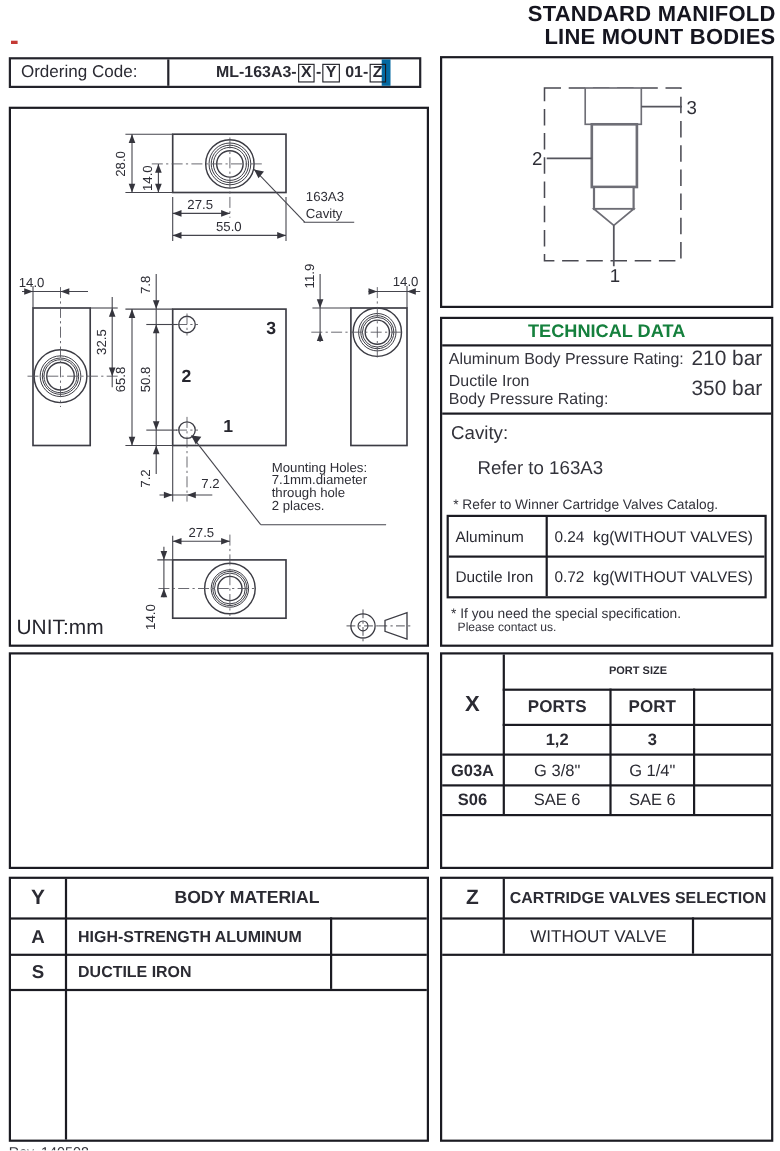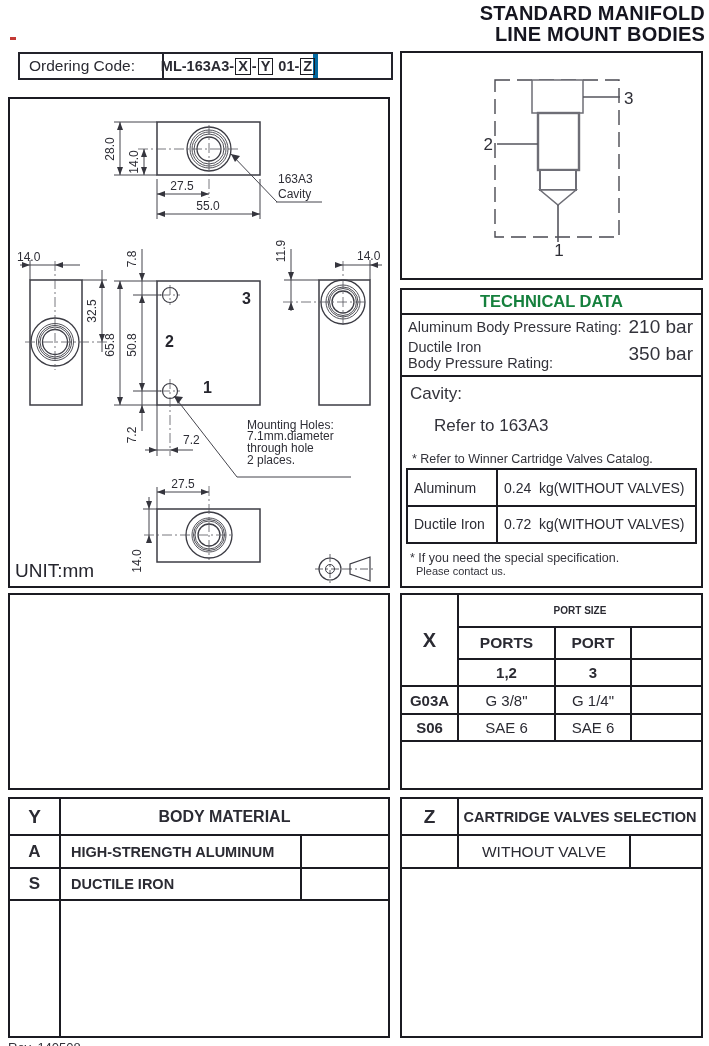--- a/index.html
+++ b/index.html
@@ -7,26 +7,26 @@
         font-family:"Liberation Sans",sans-serif;color:#2b2b33;}
   .box{position:absolute;background:#fff;border:2px solid #1b1b22;box-sizing:border-box;}
   .hline,.vline{position:absolute;background:#1b1b22;}
   .cell{position:absolute;display:flex;align-items:center;justify-content:center;
         box-sizing:border-box;color:#2b2b33;}
   .cell.left{justify-content:flex-start;}
   #title{position:absolute;top:3px;right:4px;text-align:right;font-size:20px;font-weight:bold;
          line-height:21px;color:#15151f;letter-spacing:.2px;}
   #red-mark{position:absolute;left:10px;top:37px;width:6px;height:3px;background:#c43a35;}
   
-  #ordering-box{position:absolute;left:18px;top:52px;width:375px;height:28px;
-      border:2px solid #23232b;box-sizing:border-box;display:flex;background:#fff;}
+  #ordering-box{position:absolute;left:8px;top:52px;width:375px;height:28px;
+      border:2px solid #23232b;box-sizing:border-box;display:flex;background:#fff;gap:27px;}
   #ordering-box .oc-label{width:144px;border-right:2px solid #23232b;display:flex;align-items:center;
       padding-left:9px;font-size:15.5px;box-sizing:border-box;}
-  #ordering-box .oc-code{width:154px;border-right:5px solid #0369a1;display:flex;align-items:center;
-      justify-content:center;font-size:14.5px;font-weight:bold;box-sizing:border-box;white-space:pre;}
+  #ordering-box .oc-code{width:154px;border-right:8px solid #0369a1;display:flex;align-items:center;
+      justify-content:center;font-size:14.5px;font-weight:bold;box-sizing:border-box;white-space:pre;margin-left:20px;}
   .codebox{border:1.5px solid #1b1b22;padding:0 2px;margin:0 1px;line-height:15px;display:inline-block;}
   
   .td-text{position:absolute;color:#33333b;}
   svg text{fill:#2e2e36;font-family:"Liberation Sans",sans-serif;}
   .dim{font-size:12px;}
   .portnum{font-size:16px;font-weight:bold;fill:#26262e;}
   #footer-rev{position:absolute;left:8px;top:1040px;font-size:13px;color:#33333b;}
 </style>
 </head>
 <body>

